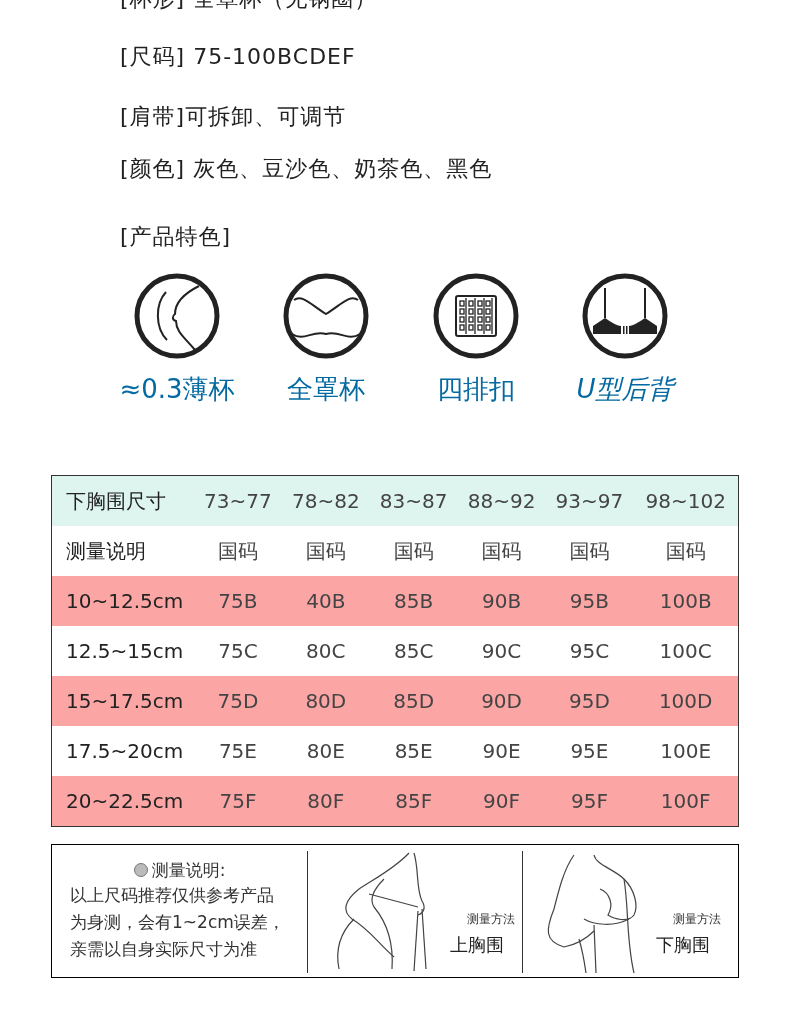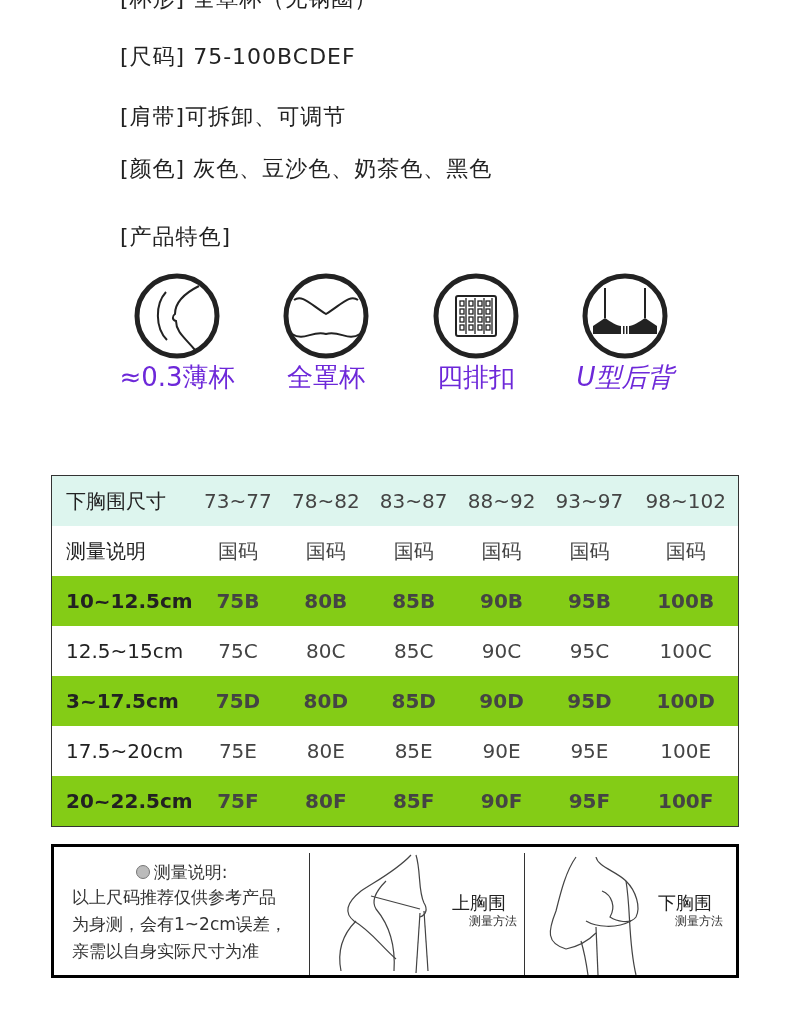--- a/index.html
+++ b/index.html
@@ -1,34 +1,34 @@
 <!DOCTYPE html>
 <html><head>
 <meta charset="utf-8">
 <style>
   html, body { margin:0; padding:0; background:#ffffff; }
   body { width:790px; height:1020px; position:relative; overflow:hidden; font-family:"DejaVu Sans", "Liberation Sans", sans-serif; color:#222; }
   .spec-line { position:absolute; left:120px; font-size:22px; letter-spacing:1px; color:#222; white-space:nowrap; line-height:34px; }
   .feature { position:absolute; top:272px; width:150px; text-align:center; }
   .feature svg { display:block; margin:0 auto; }
-  .feature-label { font-size:26px; color:#6d28d9; white-space:nowrap; }
+  .feature-label { font-size:26px; color:#0369a1; margin-top:12px; white-space:nowrap; }
   .size-table { position:absolute; left:51px; top:475px; width:688px; border:1px solid #333; border-collapse:collapse; box-sizing:border-box; }
   .size-table td { height:50px; font-size:20px; color:#444; text-align:center; padding:0;margin-top:48px; }
   .size-table td.first { text-align:left; padding-left:14px; color:#222; width:128px; }
   .row-head { background:#ddf5ee; }
-  .row-gray { background:#84cc16;font-weight:bold; }
+  .row-gray { background:#fca5a5; }
   .row-white { background:#ffffff; }
-  .measure-box { position:absolute; left:51px; top:844px; width:688px; height:134px; border:3px solid #000000; box-sizing:border-box; }
+  .measure-box { position:absolute; left:51px; top:844px; width:688px; height:134px; border:1px solid #000000; box-sizing:border-box; }
   .measure-note { position:absolute; left:0; top:0; width:255px; height:132px; text-align:center; }
   .note-title { font-size:17px; color:#333; margin-top:14px; }
   .note-title .dot { display:inline-block; width:12px; height:12px; border-radius:50%; background:#bbb; border:1px solid #777; vertical-align:-1px; margin-right:4px; }
   .note-line { font-size:17px; color:#333; line-height:27px; text-align:left; padding-left:18px; white-space:nowrap; }
   .divider { position:absolute; top:6px; width:1px; height:122px; background:#333; }
   .fig { position:absolute; top:4px; height:126px; }
-  .fig-title { position:absolute; font-size:18px; color:#222; }
+  .fig-title { position:absolute; font-size:18px; color:#222;margin-top:44px; }
   .fig-sub { position:absolute; font-size:12px; color:#333;margin-left:17px; }
 </style>
 </head>
 <body>
 
 <div class="spec-line" style="top:-18px;">[杯形]  全罩杯（无钢圈）</div>
 <div class="spec-line" style="top:40px;">[尺码]  75-100BCDEF</div>
 <div class="spec-line" style="top:100px;">[肩带]可拆卸、可调节</div>
 <div class="spec-line" style="top:152px;">[颜色] 灰色、豆沙色、奶茶色、黑色</div>
 <div class="spec-line" style="top:220px;">[产品特色]</div>
@@ -110,37 +110,37 @@
     <td>国码</td>
     <td>国码</td>
     <td>国码</td>
     <td>国码</td>
     <td>国码</td>
     <td>国码</td>
   </tr>
   <tr class="row-gray">
     <td class="first">10~12.5cm</td>
     <td>75B</td>
-    <td>80B</td>
+    <td>40B</td>
     <td>85B</td>
     <td>90B</td>
     <td>95B</td>
     <td>100B</td>
   </tr>
   <tr class="row-white">
     <td class="first">12.5~15cm</td>
     <td>75C</td>
     <td>80C</td>
     <td>85C</td>
     <td>90C</td>
     <td>95C</td>
     <td>100C</td>
   </tr>
   <tr class="row-gray">
-    <td class="first">3~17.5cm</td>
+    <td class="first">15~17.5cm</td>
     <td>75D</td>
     <td>80D</td>
     <td>85D</td>
     <td>90D</td>
     <td>95D</td>
     <td>100D</td>
   </tr>
   <tr class="row-white">
     <td class="first">17.5~20cm</td>
     <td>75E</td>

